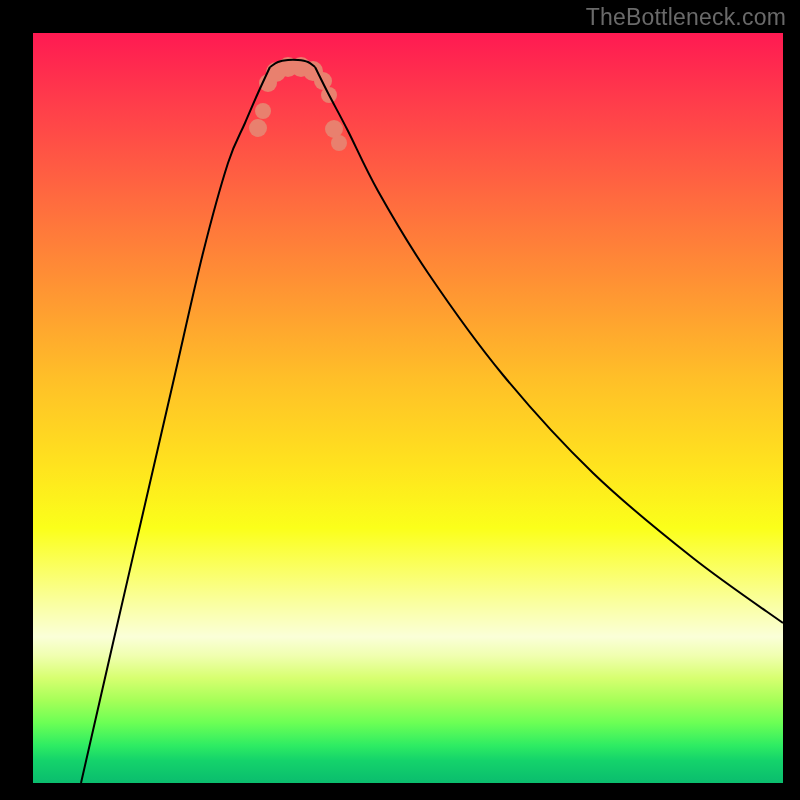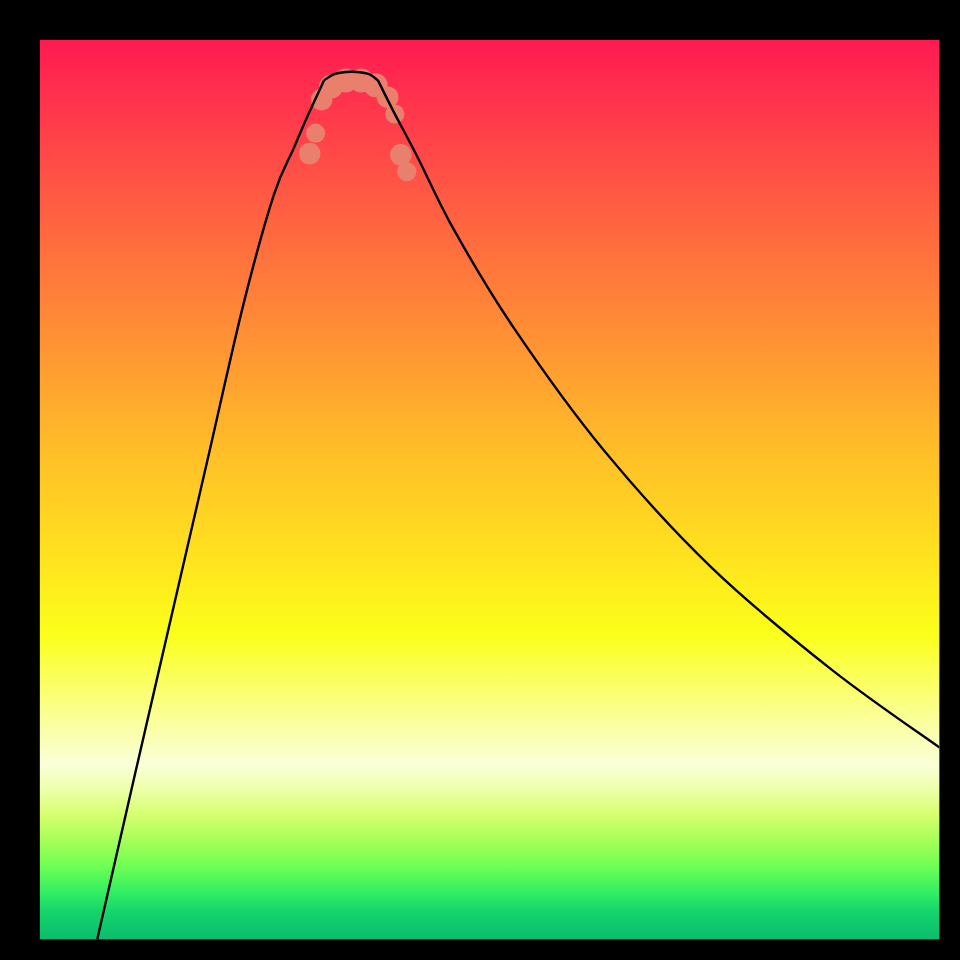--- a/index.html
+++ b/index.html
@@ -63,20 +63,21 @@
     font-size: 23px;
     color: #6a6a6a;
     letter-spacing: 0.2px;
     user-select: none;
   }
 </style>
 </head>
 <body>
 
 <div class="frame">
+  <div class="watermark">TheBottleneck.com</div>
   <div class="plot">
     <div class="gradient"></div>
     <svg class="curves" viewBox="0 0 750 750" preserveAspectRatio="none">
       <g id="bead-layer">
           <circle cx="225" cy="95" r="9" fill="#e9806e"></circle>
           <circle cx="230" cy="78" r="8" fill="#e9806e"></circle>
           <circle cx="235" cy="50" r="9" fill="#e9806e"></circle>
           <circle cx="243" cy="39" r="10" fill="#e9806e"></circle>
           <circle cx="255" cy="34" r="10" fill="#e9806e"></circle>
           <circle cx="268" cy="34" r="10" fill="#e9806e"></circle>

